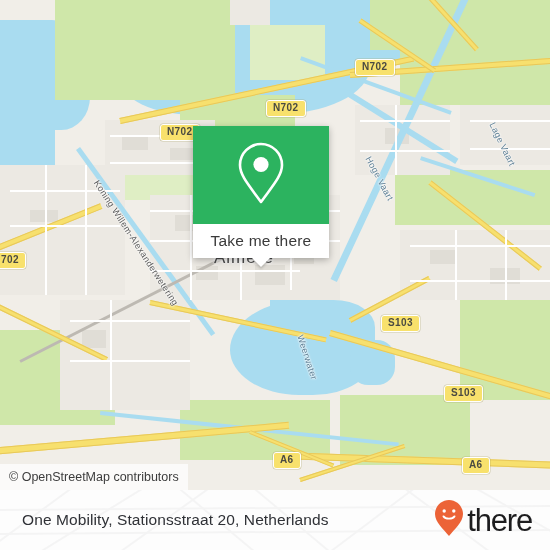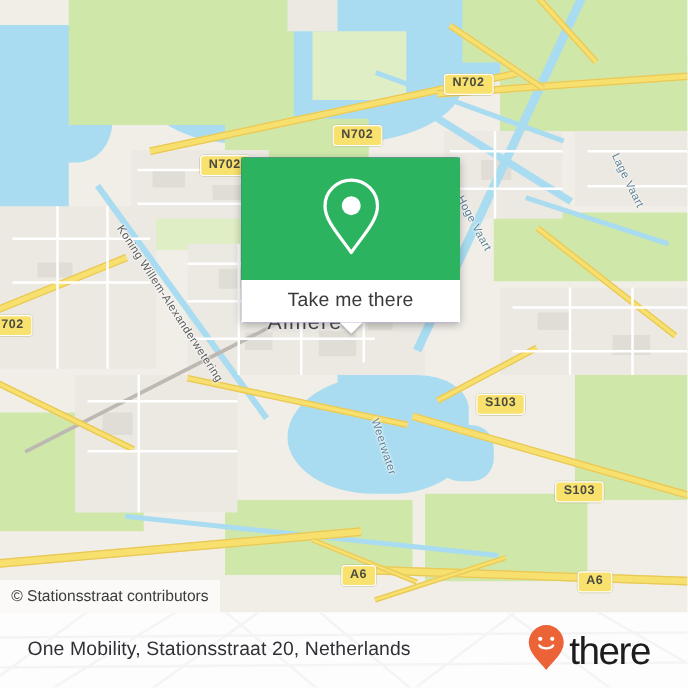--- a/index.html
+++ b/index.html
@@ -72,22 +72,22 @@
     display: flex; align-items: center;
     padding: 0 9px;
     font-size: 12.5px;
     color: #3c3c3c;
     white-space: nowrap;
   }
 
   
   #card {
     position: absolute; left: 193px; top: 126px;
-    width: 175px; height: 132px;
-    background: #4c1d95;
+    width: 136px; height: 132px;
+    background: #ef4444;
     border-radius: 2px;
     box-shadow: 0 2px 7px rgba(0,0,0,.28);
   }
   #card-top {
     height: 98px; background: #2cb35f;
     display: flex; align-items: center; justify-content: center;
   }
   #card-bottom {
     height: 34px; background: #ffffff;
     display: flex; align-items: center; justify-content: center;
@@ -101,21 +101,21 @@
     border-right: 9px solid transparent;
     border-top: 9px solid #ffffff;
     filter: drop-shadow(0 2px 1px rgba(0,0,0,.18));
   }
 
   
   #footer {
     position: absolute; left: 0; top: 490px; width: 550px; height: 60px;
     background: #fdfdfd;
     display: flex; align-items: center; justify-content: space-between;
-    padding: 0 30px 0 22px;
+    padding: 0 18px 0 22px;
     overflow: hidden;
   }
   #footer-watermark {
     position: absolute; left: 0; top: 0; width: 550px; height: 60px;
     opacity: .5;
     pointer-events: none;
   }
   #footer-title {
     position: relative;
     font-size: 15.5px; color: #2f3136; letter-spacing: .1px;
@@ -237,21 +237,21 @@
     <div class="shield" style="left:462px;top:457px;">A6</div>
 
     <div class="maplabel" style="left:96px;top:176px;transform:rotate(57deg);transform-origin:left center;">Koning Willem-Alexanderwetering</div>
     <div class="maplabel waterlabel" style="left:300px;top:330px;transform:rotate(72deg);transform-origin:left center;">Weerwater</div>
     <div class="maplabel waterlabel" style="left:492px;top:118px;transform:rotate(64deg);transform-origin:left center;">Lage Vaart</div>
     <div class="maplabel waterlabel" style="left:368px;top:152px;transform:rotate(62deg);transform-origin:left center;">Hoge Vaart</div>
 
     <div class="citylabel" style="left:214px;top:248px;">Almere</div>
 
     <div id="attrib">
-      <span>© Stationsstraat contributors</span>
+      <span>© OpenStreetMap contributors</span>
     </div>
 
     <div id="card">
       <div id="card-top">
         <span>
           <svg width="56" height="68" viewBox="0 0 56 68" fill="none" aria-hidden="true">
             <path d="M28 5 C16.4 5 7 14.4 7 26 C7 37 17 47.5 28 63 C39 47.5 49 37 49 26 C49 14.4 39.6 5 28 5 Z" stroke="#ffffff" stroke-width="2.6" fill="none" stroke-linejoin="round"></path>
             <circle cx="28" cy="25.5" r="7.6" fill="#ffffff"></circle>
           </svg>
         </span>

